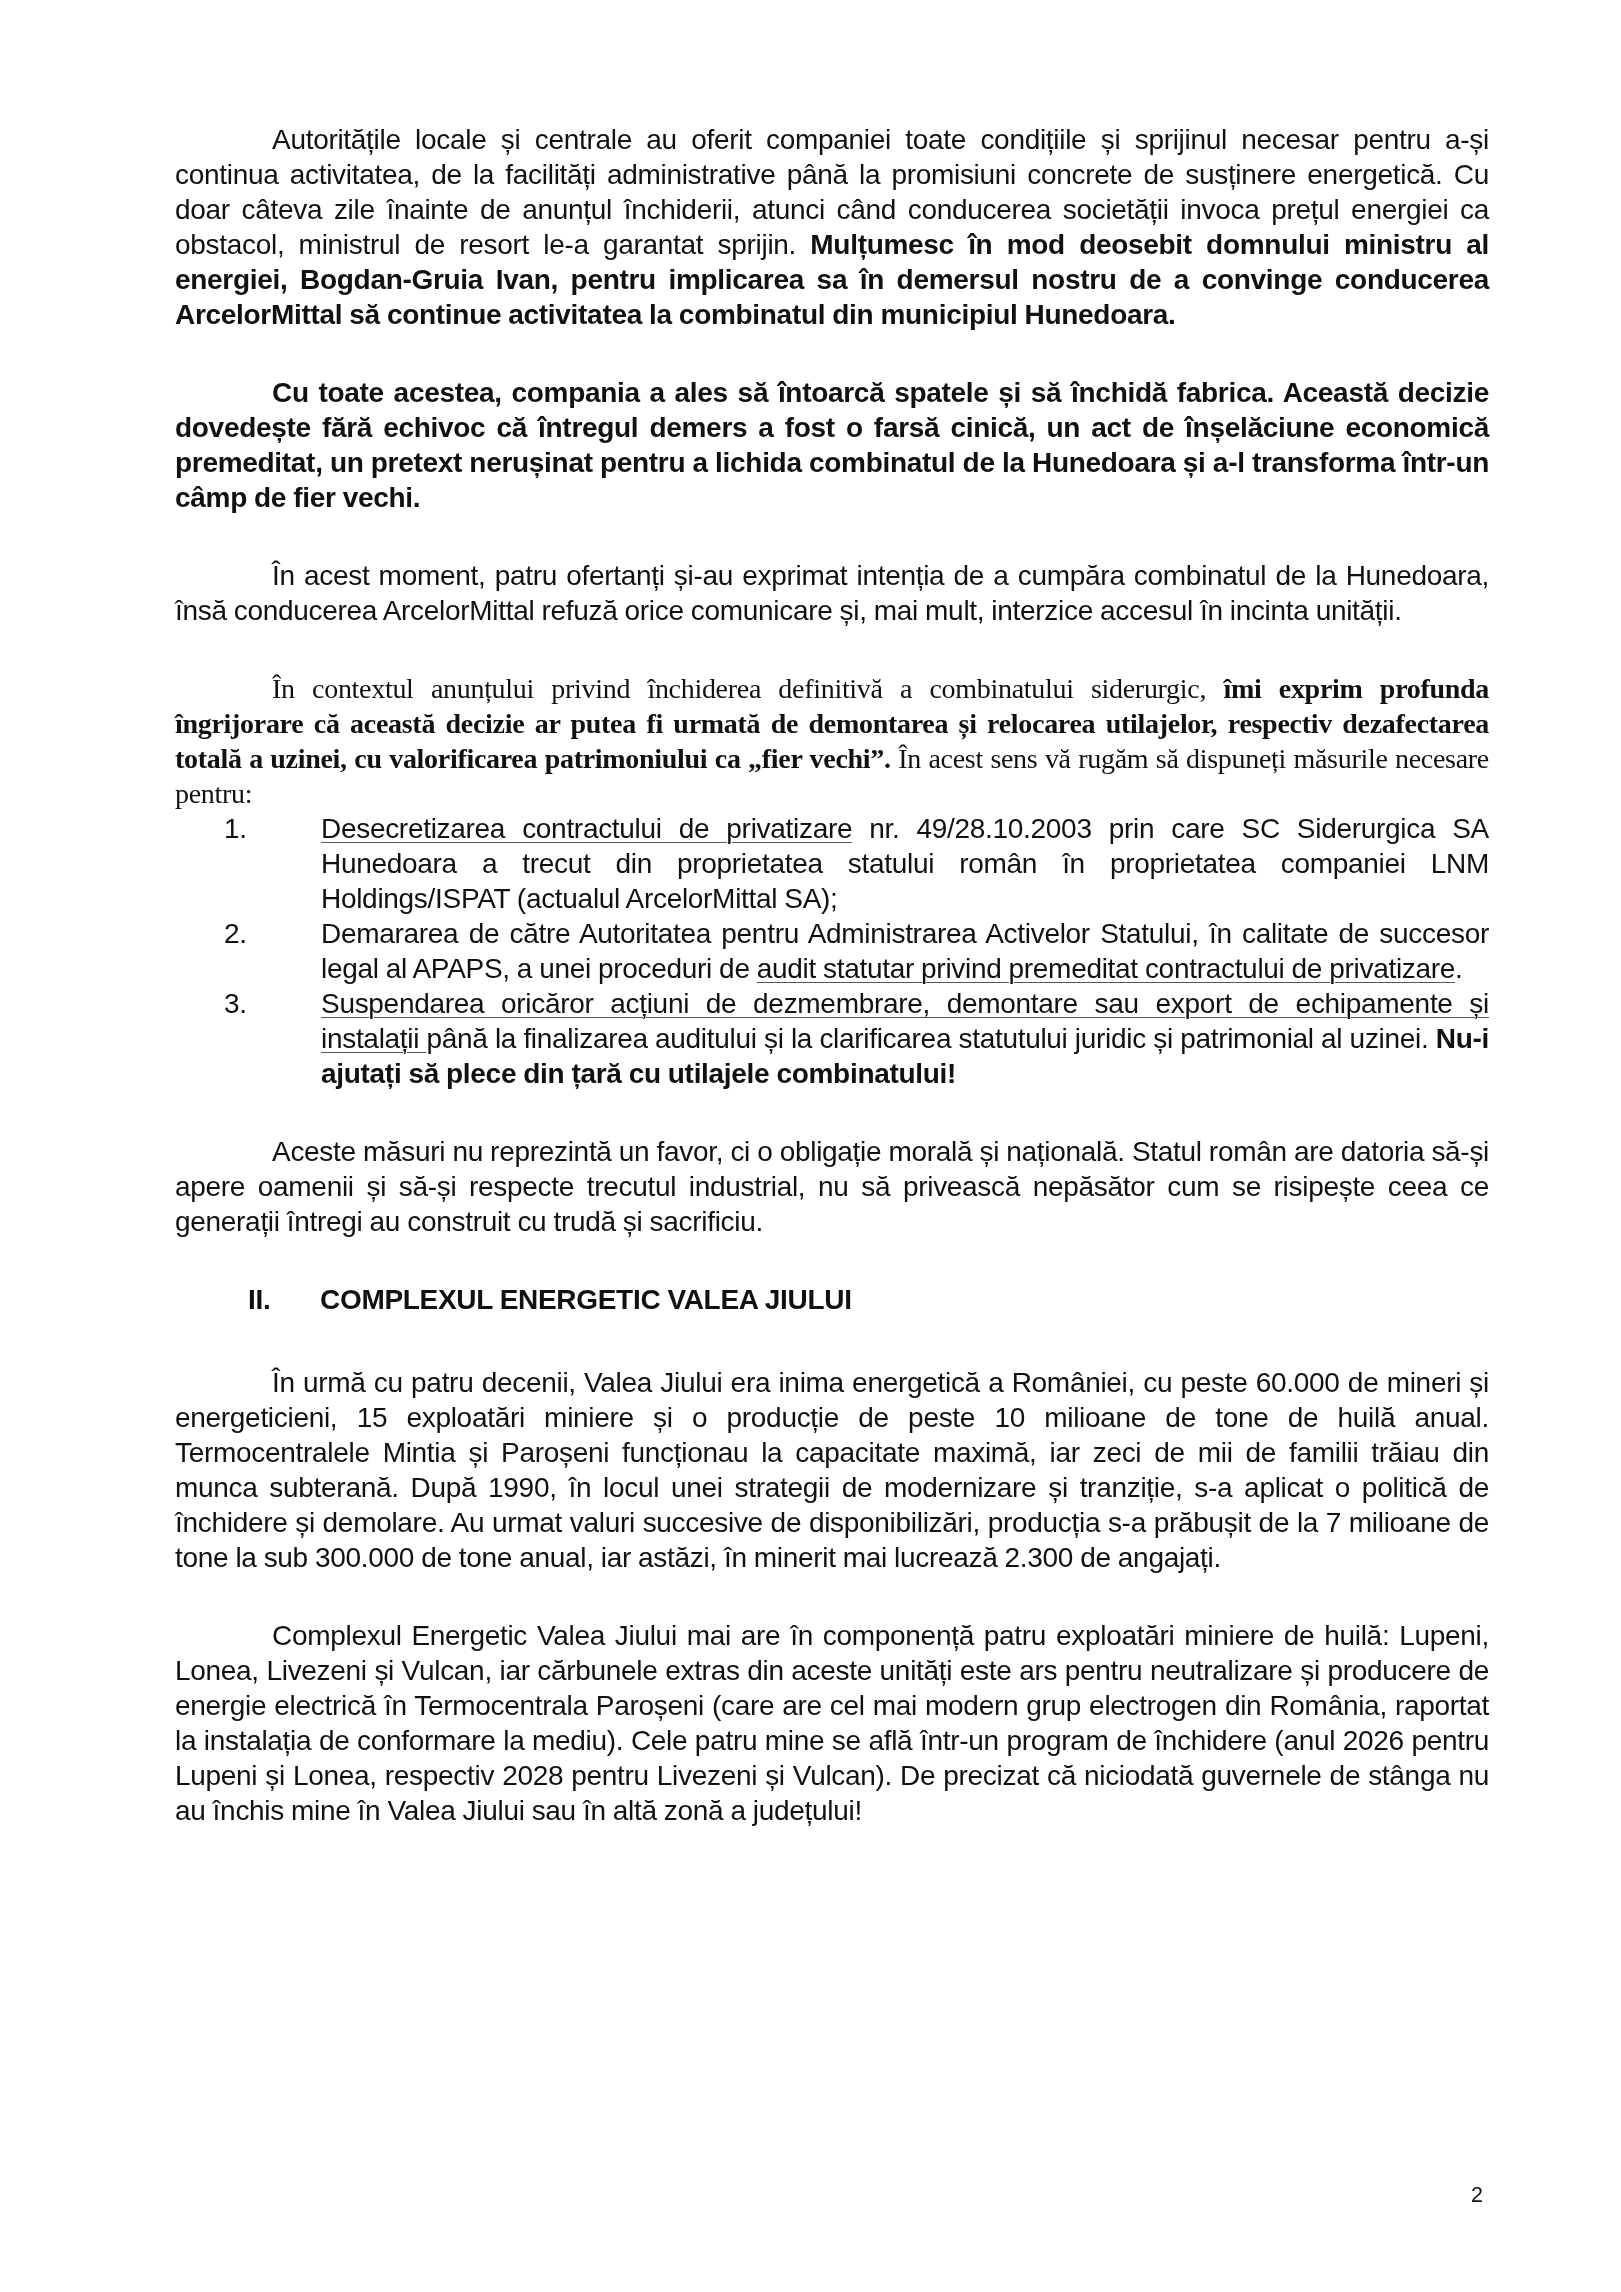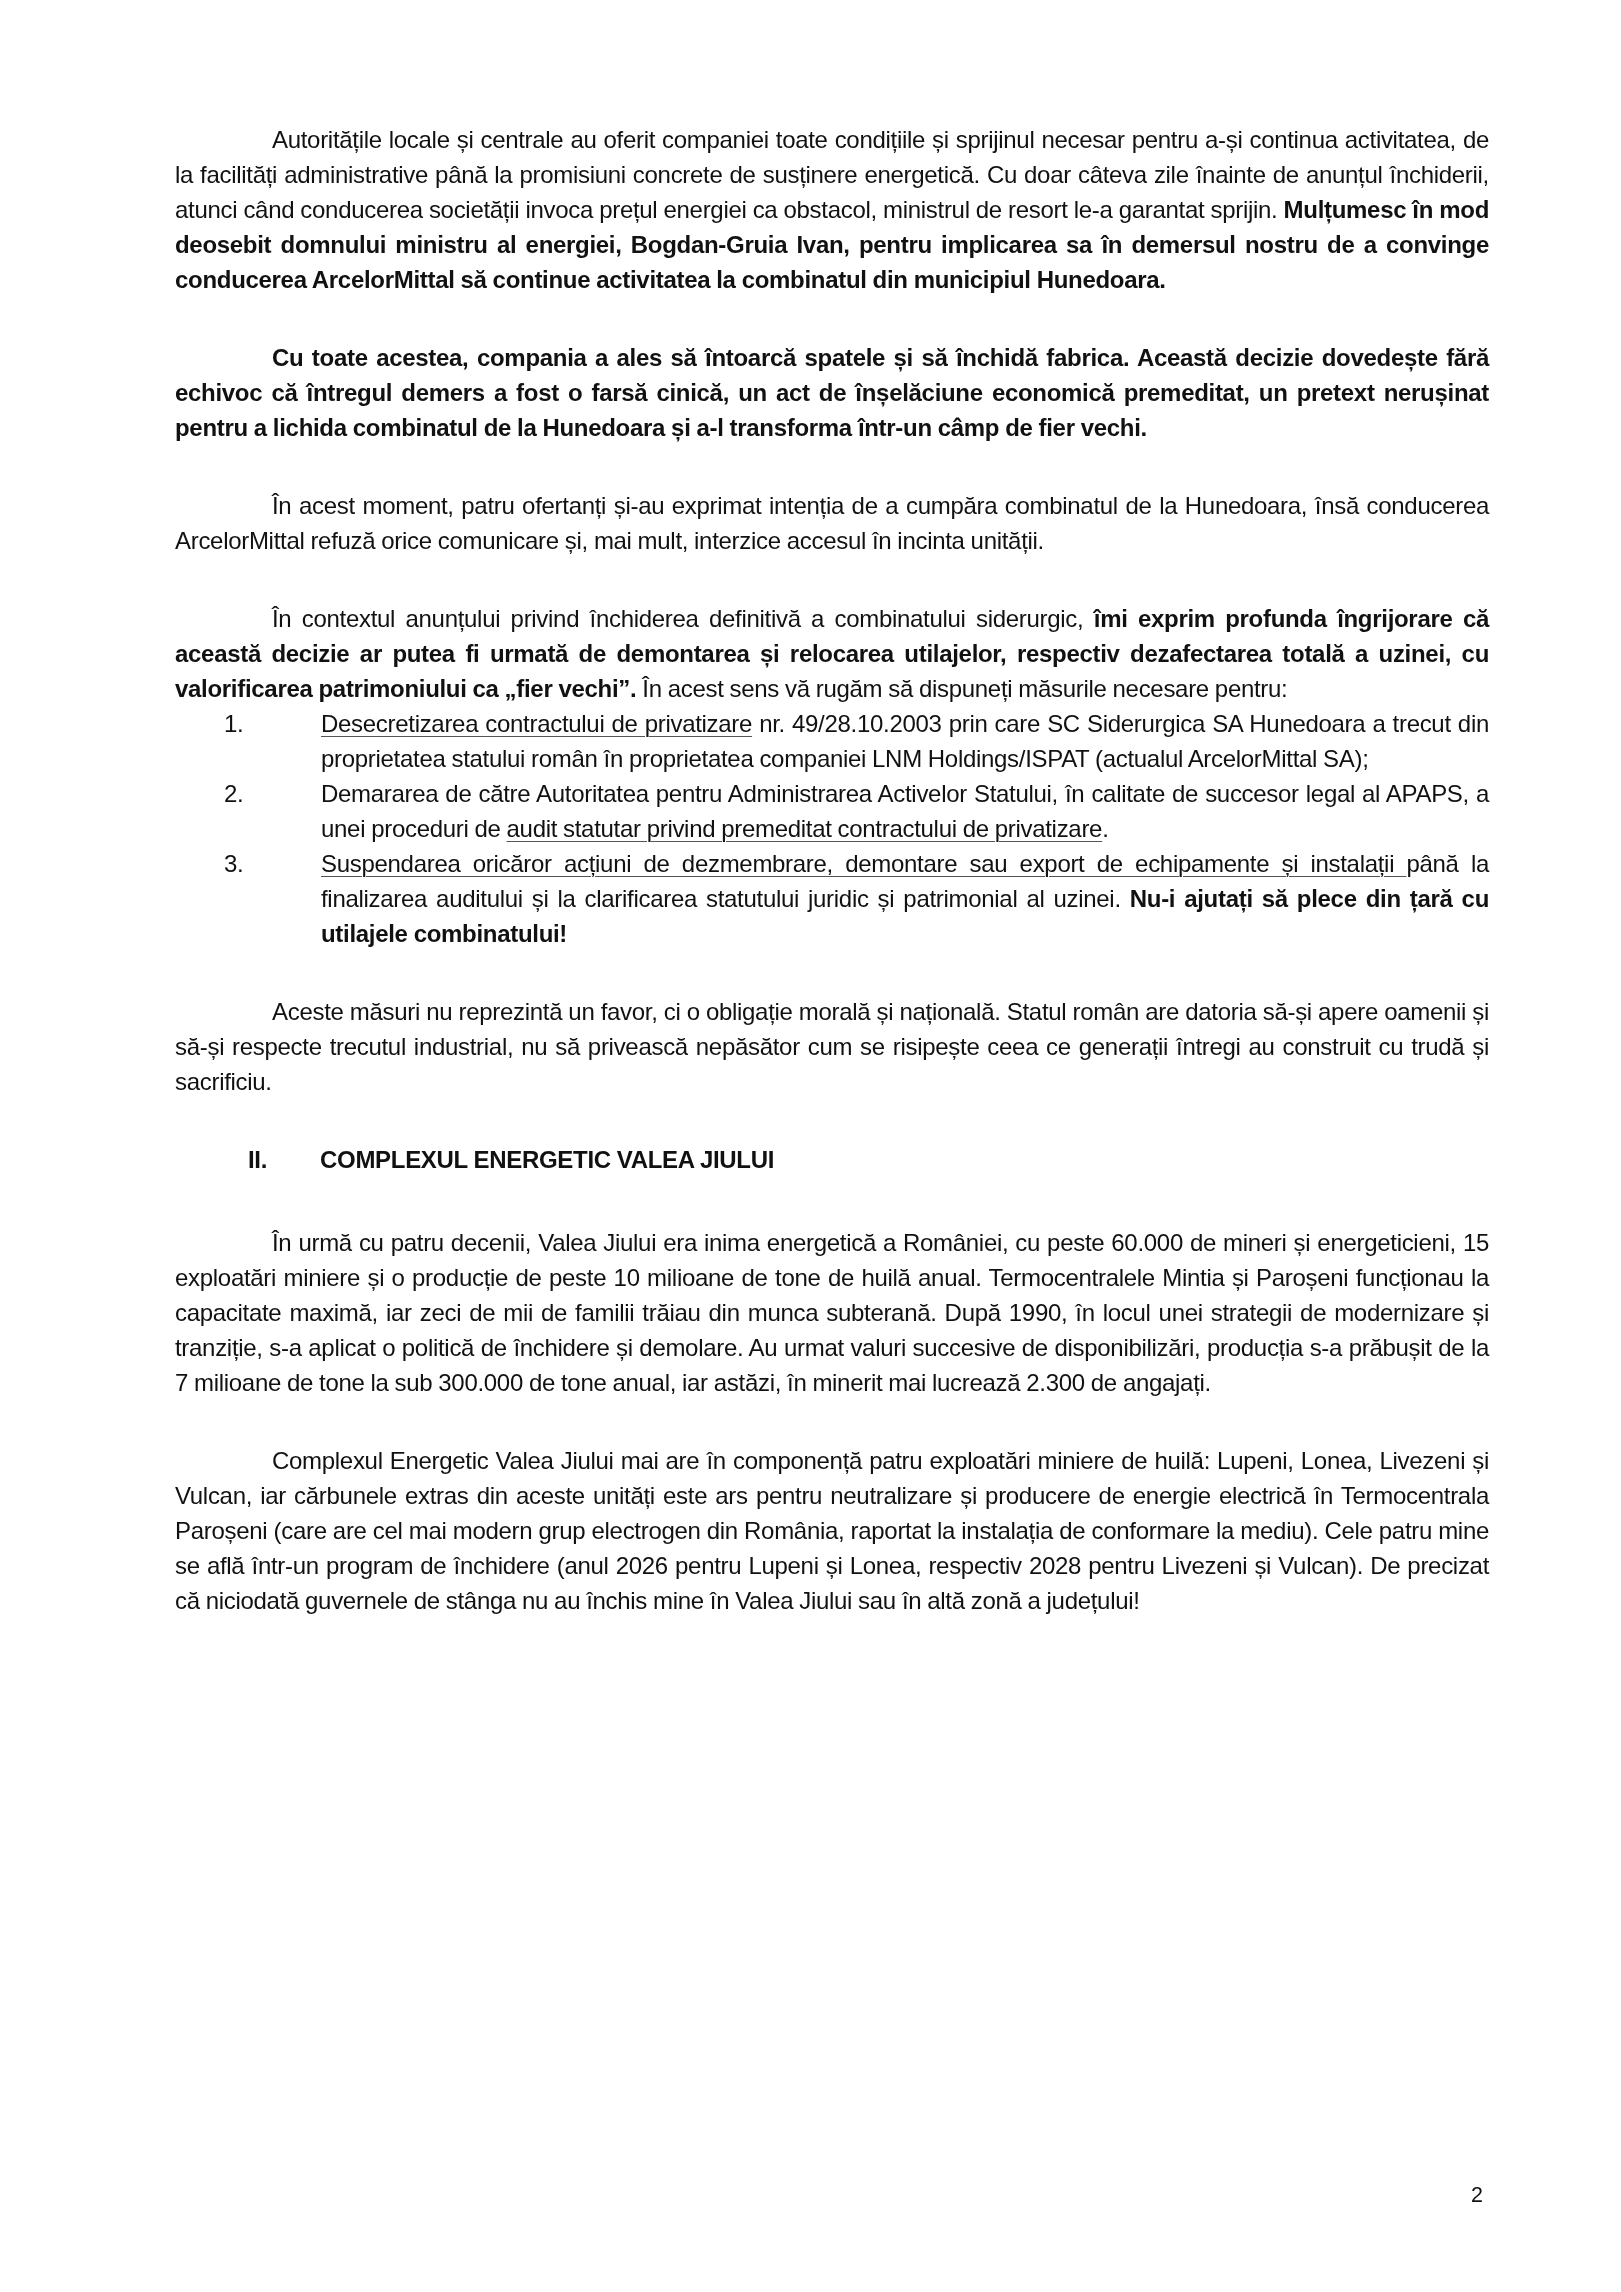--- a/index.html
+++ b/index.html
@@ -13,31 +13,31 @@
     position: relative;
     overflow: hidden;
     color: #111111;
     font-family: "Liberation Sans", "DejaVu Sans", sans-serif;
   }
   .page {
     position: absolute;
     left: 175px;
     top: 122px;
     width: 1314px;
-    font-size: 24px;
+    font-size: 28px;
     line-height: 35px;
     letter-spacing: -0.3px;
     word-spacing: -0.4px;
   }
   .para {
     margin: 0 0 43px 0;
     text-align: justify;
     text-indent: 97px;
   }
-  .para.tight { margin-bottom: 0; }
+  .para.tight { margin-bottom: 0; font-family: Liberation Serif, serif; }
   .list {
     margin: 0 0 43px 0;
     padding: 0;
     list-style: none;
   }
   .list-item {
     position: relative;
     padding-left: 146px;
     text-align: justify;
   }

